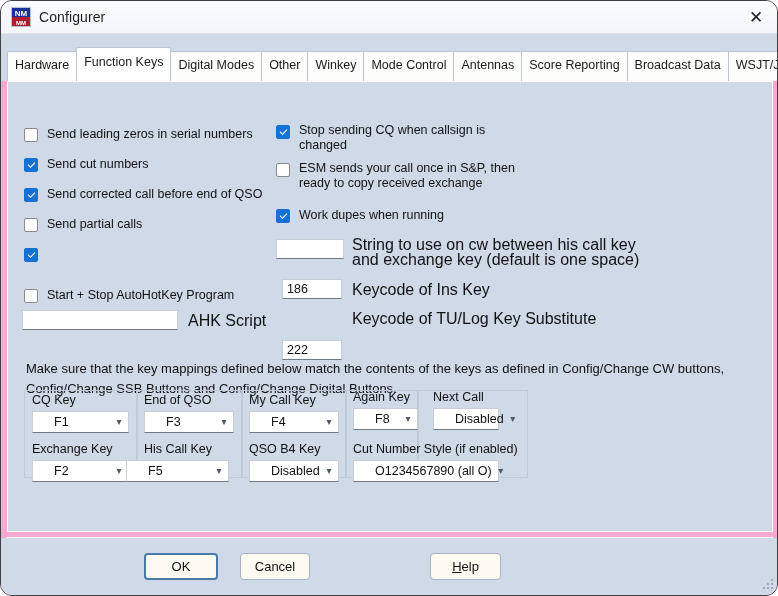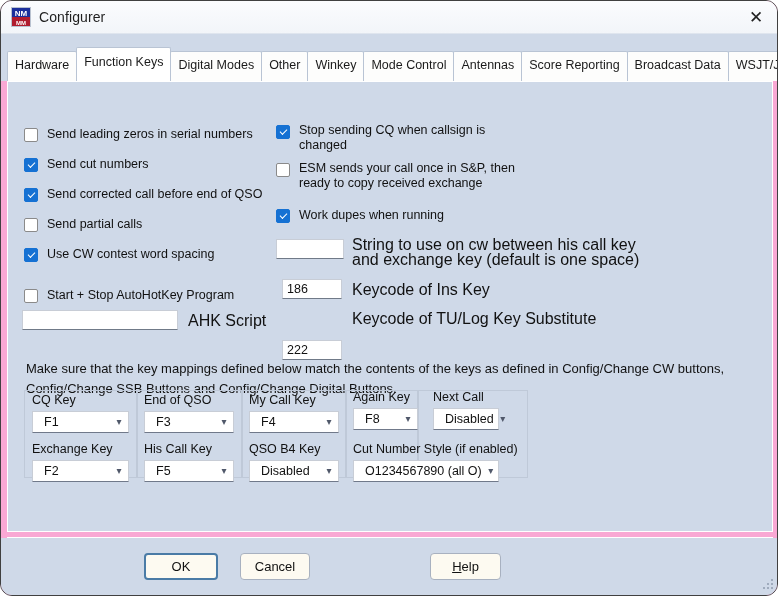--- a/index.html
+++ b/index.html
@@ -207,21 +207,21 @@
   .combo {
     position: absolute;
     background: #ffffff;
     border: 1px solid #c8cdd6;
     border-bottom: 1px solid #70798a;
     box-sizing: border-box;
     font-size: 12.5px;
     color: #111111;
     display: flex;
     align-items: center;
-    padding-left: 11px;
+    padding-left: 21px;
   }
   .combo .cval { flex: 1 1 auto; white-space: nowrap; }
   .combo .carrow {
     flex: 0 0 auto;
     width: 18px;
     text-align: center;
     color: #50586a;
     font-size: 10px;
     line-height: 1;
     font-family: "DejaVu Sans", sans-serif;
@@ -320,21 +320,20 @@
     <div class="cbrow" style="left:16px; top:105px;">
       <span class="cbox on"></span>
       <span class="cblabel">Send corrected call before end of QSO</span>
     </div>
     <div class="cbrow" style="left:16px; top:135px;">
       <span class="cbox off"></span>
       <span class="cblabel">Send partial calls</span>
     </div>
     <div class="cbrow" style="left:16px; top:165px;">
       <span class="cbox on"></span>
-      <span class="cblabel">Use CW contest word spacing</span>
     </div>
     <div class="cbrow" style="left:16px; top:206px;">
       <span class="cbox off"></span>
       <span class="cblabel">Start + Stop AutoHotKey Program</span>
     </div>
 
     <div class="cbrow" style="left:268px; top:42px;">
       <span class="cbox on"></span>
       <span class="cblabel two">Stop sending CQ when callsign is
 changed</span>
@@ -401,21 +400,21 @@
       <span class="carrow">▾</span>
     </div>
 
     <div class="fieldlabel" style="left:24px; top:360px;">Exchange  Key</div>
     <div class="combo" style="left:24px; top:378px; width:97px; height:22px;">
       <span class="cval">F2</span>
       <span class="carrow">▾</span>
     </div>
 
     <div class="fieldlabel" style="left:136px; top:360px;">His Call Key</div>
-    <div class="combo" style="left:136px; top:378px; width:90px; height:22px;gap:8px;">
+    <div class="combo" style="left:118px; top:378px; width:103px; height:22px;gap:8px;">
       <span class="cval">F5</span>
       <span class="carrow">▾</span>
     </div>
 
     <div class="fieldlabel" style="left:241px; top:360px;">QSO B4 Key</div>
     <div class="combo" style="left:241px; top:378px; width:90px; height:22px;">
       <span class="cval">Disabled</span>
       <span class="carrow">▾</span>
     </div>
 

